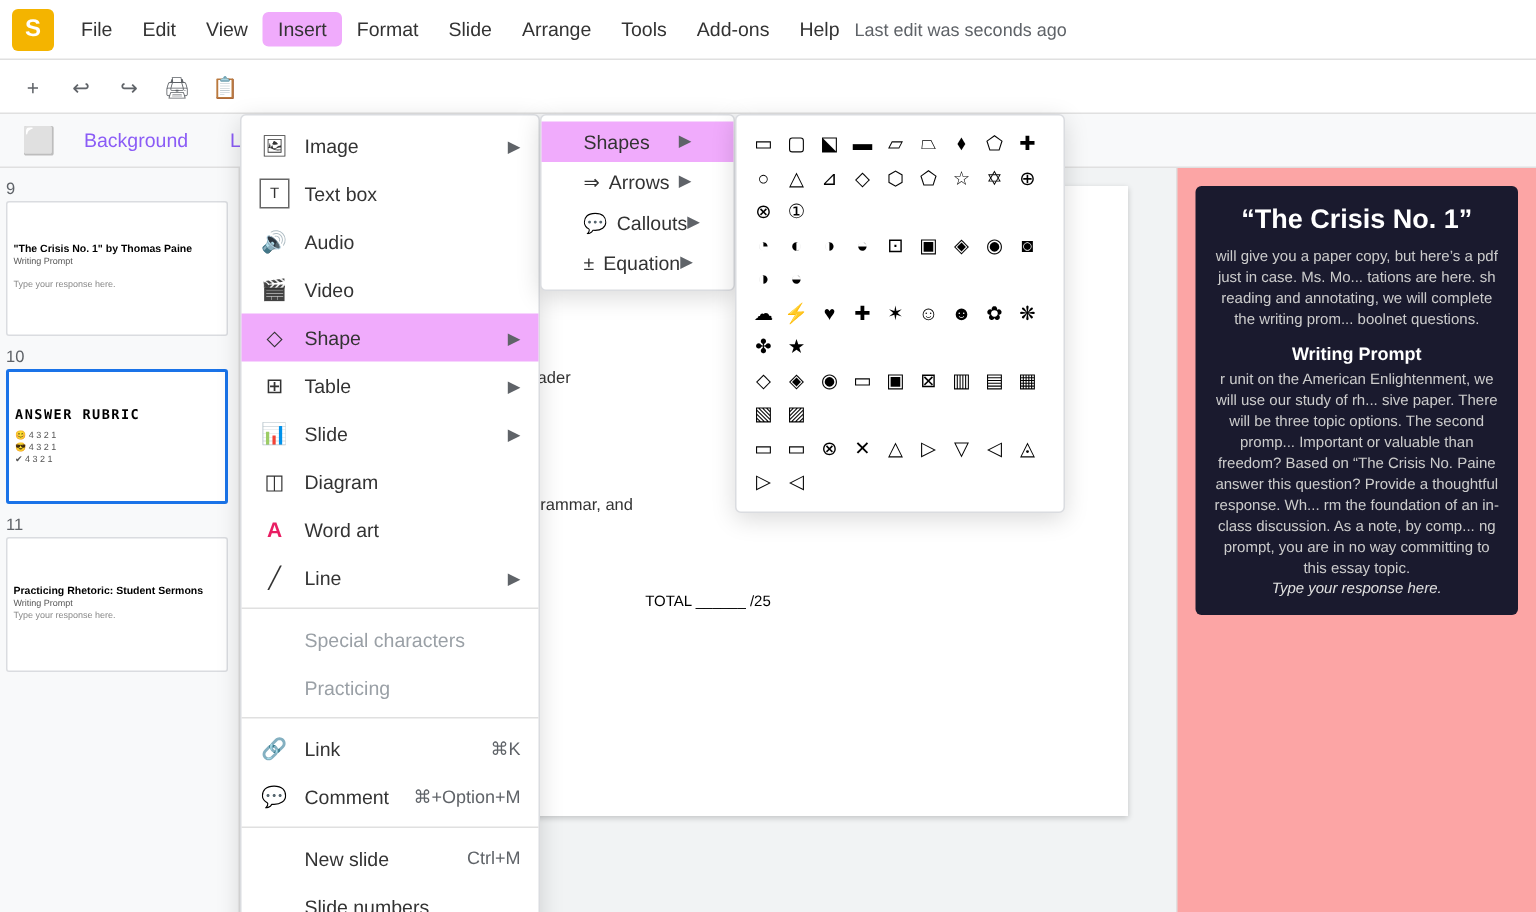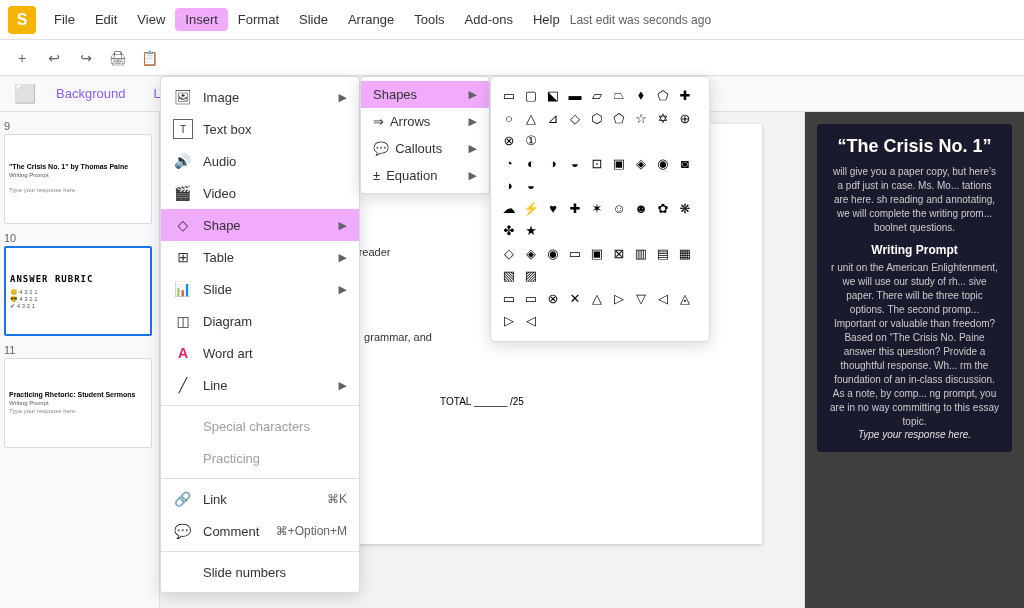--- a/index.html
+++ b/index.html
@@ -29,35 +29,35 @@
     .slide-thumb { width: 148px; margin-bottom: 8px; cursor: pointer; position: relative; }
     .slide-num { font-size: 11px; color: #5f6368; margin-bottom: 2px; }
     .slide-img { width: 148px; height: 90px; background: #fff; border: 1px solid #dadce0; border-radius: 2px; overflow: hidden; display: flex; align-items: flex-start; justify-content: center; font-size: 7px; padding: 4px; }
     .slide-img.active { border: 2px solid #1a73e8; }
 
     
     #canvas-area { flex: 1; background: #f1f3f4; overflow: auto; display: flex; align-items: flex-start; justify-content: center; padding: 12px; position: relative; }
     #slide-canvas { width: 560px; min-height: 420px; background: #fff; box-shadow: 0 1px 4px rgba(0,0,0,0.2); padding: 30px; position: relative; }
 
     
-    #right-panel { width: 220px; background: #404040; border-left: 1px solid #e0e0e0; padding: 12px; overflow-y: auto; }
+    #right-panel { width: 240px; background: #fca5a5; border-left: 1px solid #e0e0e0; padding: 12px; overflow-y: auto; }
 
     
     #insert-menu { position: absolute; top: 76px; left: 160px; background: #fff; border: 1px solid #dadce0; border-radius: 4px; box-shadow: 0 4px 16px rgba(0,0,0,0.15); z-index: 1000; width: 200px; padding: 4px 0; }
     .menu-section-item { display: flex; align-items: center; padding: 6px 12px; cursor: pointer; font-size: 13px; color: #333; position: relative; }
     .menu-section-item.disabled { color: #9aa0a6; cursor: default; }
     .menu-icon { width: 20px; height: 20px; margin-right: 10px; display: flex; align-items: center; justify-content: center; font-size: 14px; flex-shrink: 0; }
     .menu-arrow { margin-left: auto; font-size: 11px; color: #5f6368; }
     .menu-shortcut { margin-left: auto; color: #5f6368; font-size: 12px; }
     .menu-divider { height: 1px; background: #e0e0e0; margin: 4px 0; }
     .menu-active { background: #f0abfc; }
 
     
     #shape-submenu { position: absolute; top: 76px; left: 360px; background: #fff; border: 1px solid #dadce0; border-radius: 4px; box-shadow: 0 4px 16px rgba(0,0,0,0.15); z-index: 1001; width: 130px; padding: 4px 0; }
-    .submenu-item { display: flex; align-items: center; padding: 6px 12px; cursor: pointer; font-size: 13px; color: #333; }
+    .submenu-item { display: flex; align-items: flex-start; padding: 6px 28px; cursor: pointer; font-size: 13px; color: #333; }
 
     
     #shapes-grid { position: absolute; top: 76px; left: 490px; background: #fff; border: 1px solid #dadce0; border-radius: 4px; box-shadow: 0 4px 16px rgba(0,0,0,0.15); z-index: 1002; width: 220px; padding: 8px; }
     .shapes-row { display: flex; flex-wrap: wrap; gap: 2px; margin-bottom: 3px; }
     .shape-btn { width: 20px; height: 20px; display: flex; align-items: center; justify-content: center; cursor: pointer; font-size: 13px; border-radius: 2px; }
 
     
     .slide-title-text { font-size: 28px; font-weight: bold; text-align: center; font-family: 'Courier New', monospace; letter-spacing: 2px; color: #333; margin-bottom: 16px; }
     .rubric-row { display: flex; align-items: center; margin-bottom: 12px; gap: 8px; }
     .rubric-emoji { font-size: 28px; }
@@ -251,20 +251,25 @@
     <span class="menu-shortcut">⌘K</span>
   </div>
 
   <div class="menu-section-item">
     <span class="menu-icon">💬</span>
     <span>Comment</span>
     <span class="menu-shortcut">⌘+Option+M</span>
   </div>
   <div class="menu-divider"></div>
 
+  <div class="menu-section-item">
+    <span class="menu-icon"></span>
+    <span>New slide</span>
+    <span class="menu-shortcut">Ctrl+M</span>
+  </div>
 
   <div class="menu-section-item">
     <span class="menu-icon"></span>
     <span>Slide numbers</span>
   </div>
 
 </div>
 
 <div id="shape-submenu">
   <div class="submenu-item menu-active">

